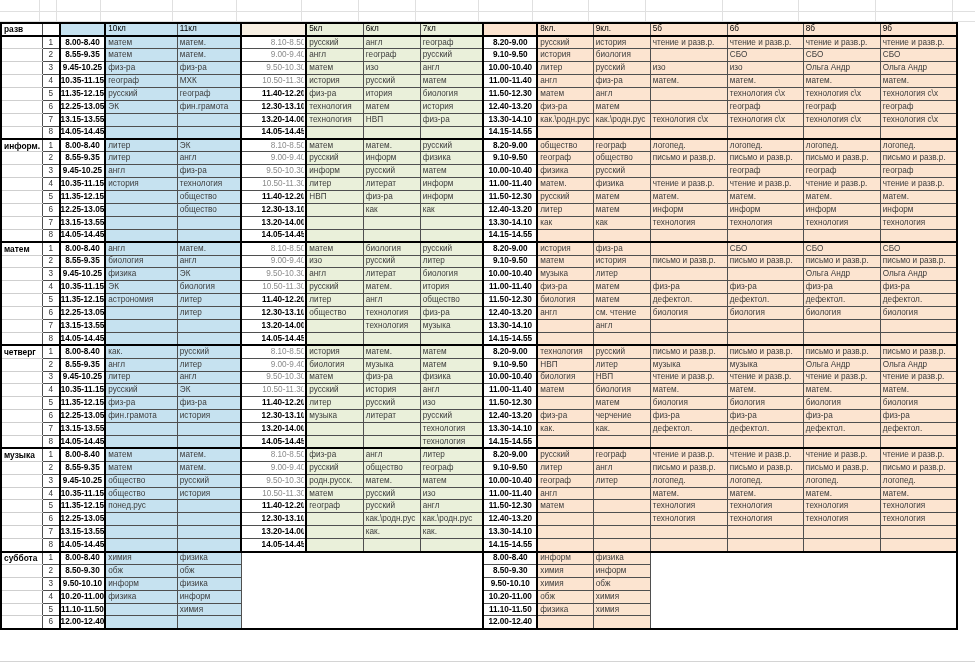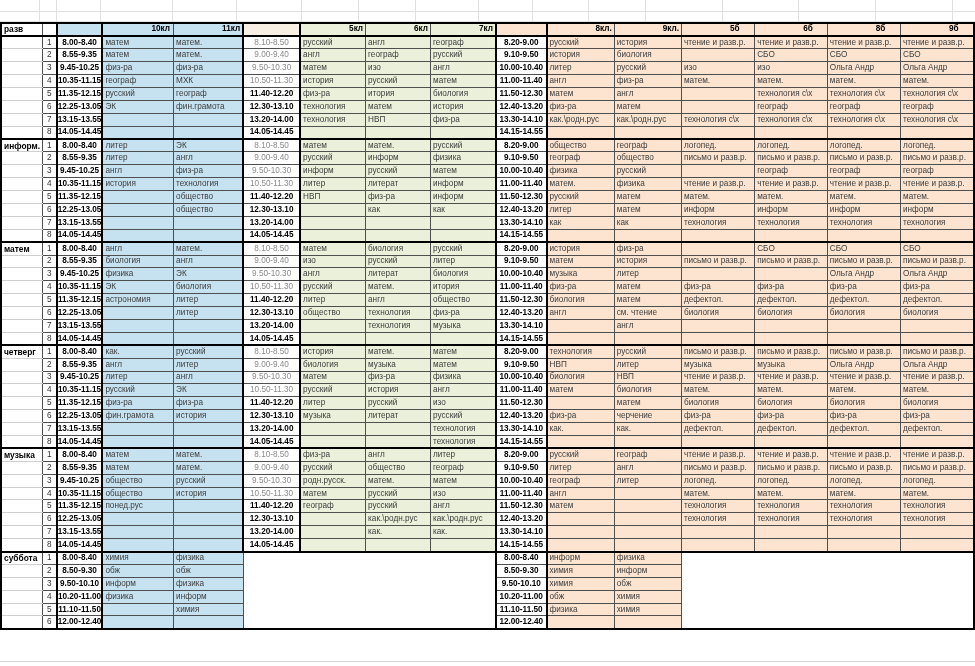--- a/index.html
+++ b/index.html
@@ -20,24 +20,24 @@
      vertical-align:middle;}
   .blue{background:#c6e2f0;}
   .green{background:#eaf0da;}
   .peach{background:#fce4d0;}
   .paletime{background:#f7efe2;}
   .day{border-color:#cfcfcf;border-right-color:#4f4f4f;color:#000;}
   .dayname{font-weight:bold;font-size:8.4px;}
   .num{text-align:center;color:#333;}
   .time{font-weight:bold;color:#000;text-align:center;padding:0;
         border-left:2px solid #000;border-right:2px solid #000;}
-  .time2{text-align:center;padding:0;border-left:2px solid #000;border-right:2px solid #000;border-radius:6px;}
+  .time2{text-align:right;padding:0;border-left:2px solid #000;border-right:2px solid #000;border-radius:6px;}
   .time2.gray{color:#8b8b8b;}
   .time2.darktime{font-weight:bold;color:#000;}
-  .colhdr{font-weight:bold;color:#000;padding-left:48px;}
+  .colhdr{font-weight:normal;color:#000;}
   .grp td{border-top:2px solid #000;}
   .merged{background:#fff;}
   .bottomline{position:absolute;left:0;width:975px;border-top:1px solid #d4d4d4;}
 </style>
 </head>
 <body>
 
 <div class="page">
 
   <div class="strip" style="height:12px;">

